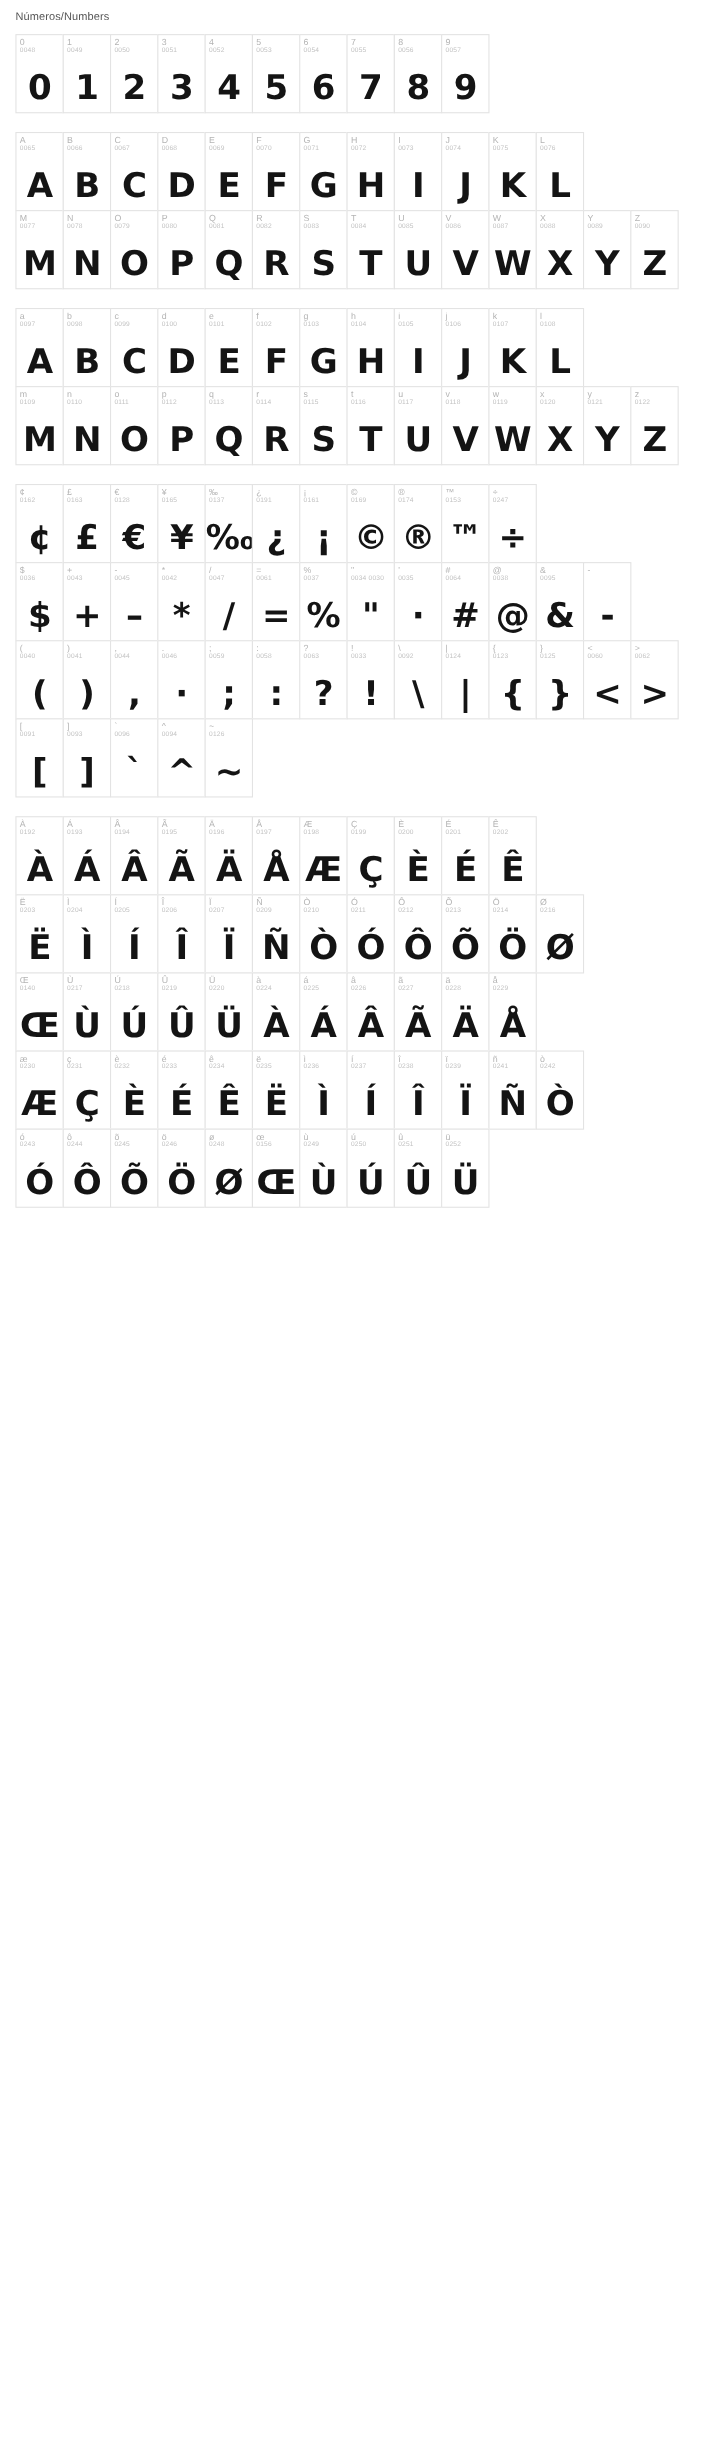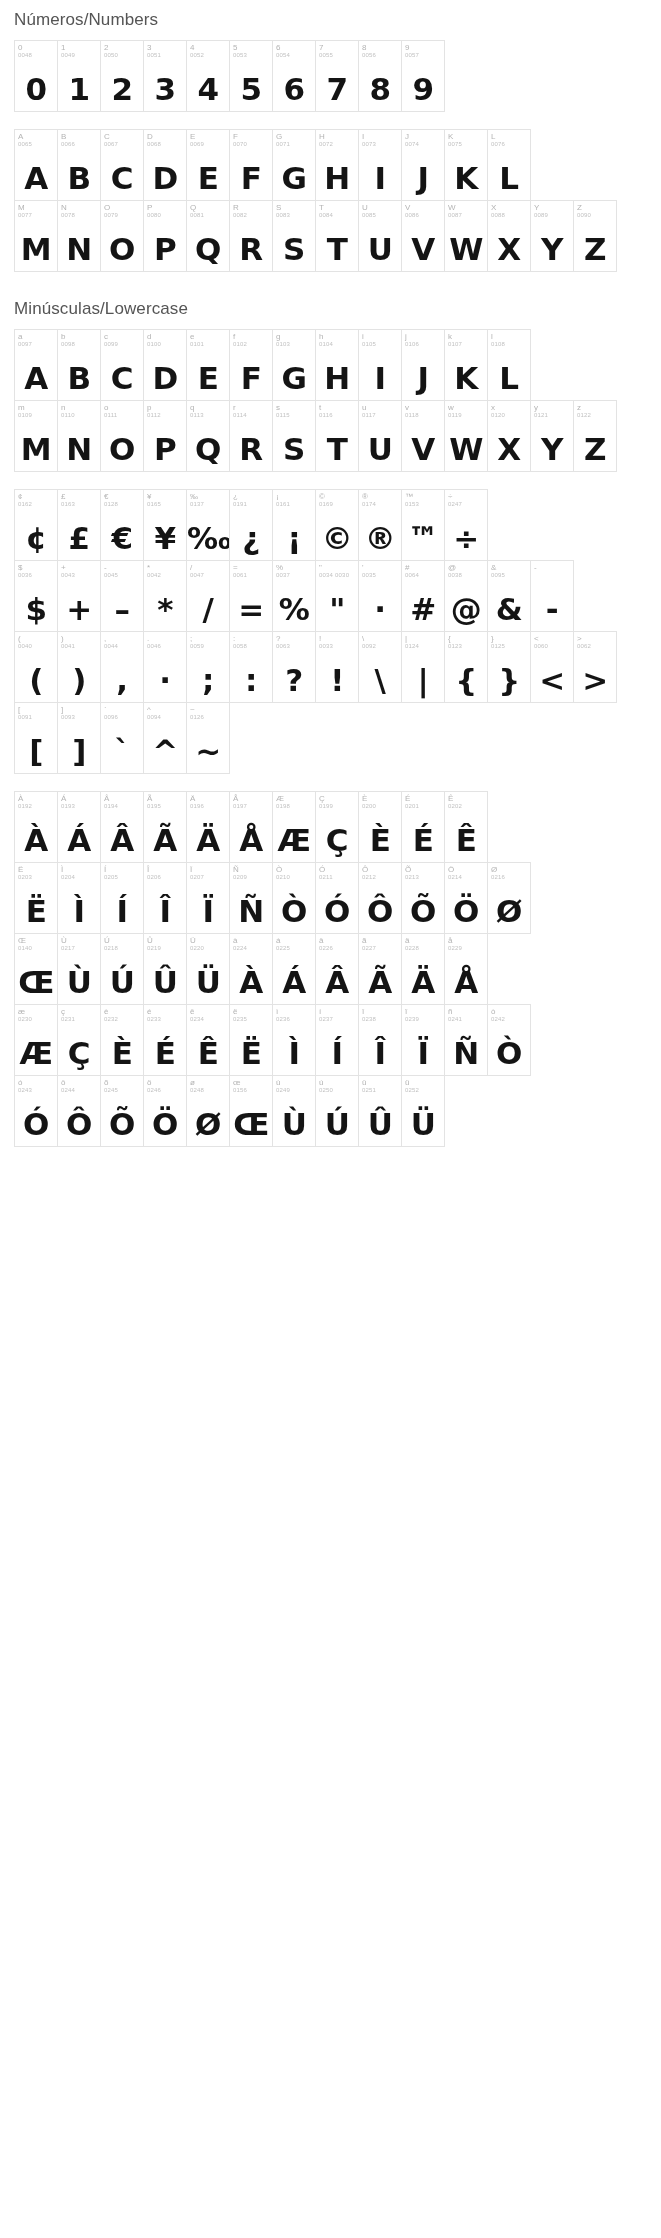--- a/index.html
+++ b/index.html
@@ -14,21 +14,21 @@
   }
   .page {
     width: 661px;
     padding: 0 0 10px 0;
     box-sizing: border-box;
   }
   .section {
     margin: 0 0 18px 0;
   }
   .section-title {
-    font-size: 17px;
+    font-size: 10px;
     color: #555555;
     padding: 10px 0 10px 14px;
     letter-spacing: 0.1px;
   }
   .grid {
     display: flex;
     flex-wrap: wrap;
     padding-left: 14px;
     box-sizing: border-box;
   }
@@ -273,21 +273,20 @@
             </div>
             <div class="cell">
               <span class="ch-label">Z</span>
               <span class="code">0090</span>
               <span class="glyph">Z</span>
             </div>
           </div>
         </div>
       </div>
       <div class="section">
-        <div class="section-title">Minúsculas/Lowercase</div>
         <div class="grid">
           <div class="row">
             <div class="cell">
               <span class="ch-label">a</span>
               <span class="code">0097</span>
               <span class="glyph">A</span>
             </div>
             <div class="cell">
               <span class="ch-label">b</span>
               <span class="code">0098</span>

